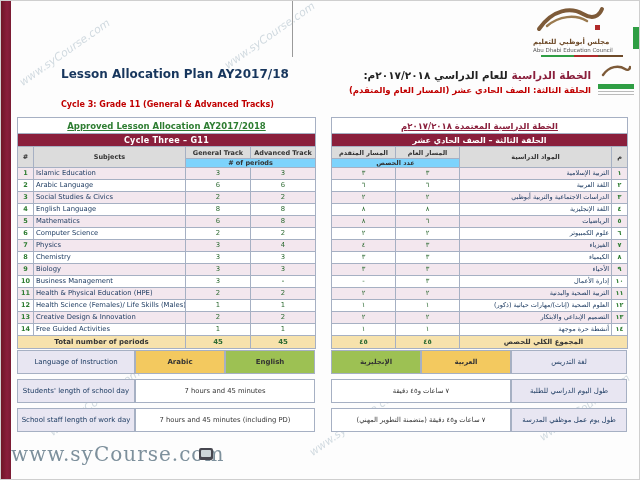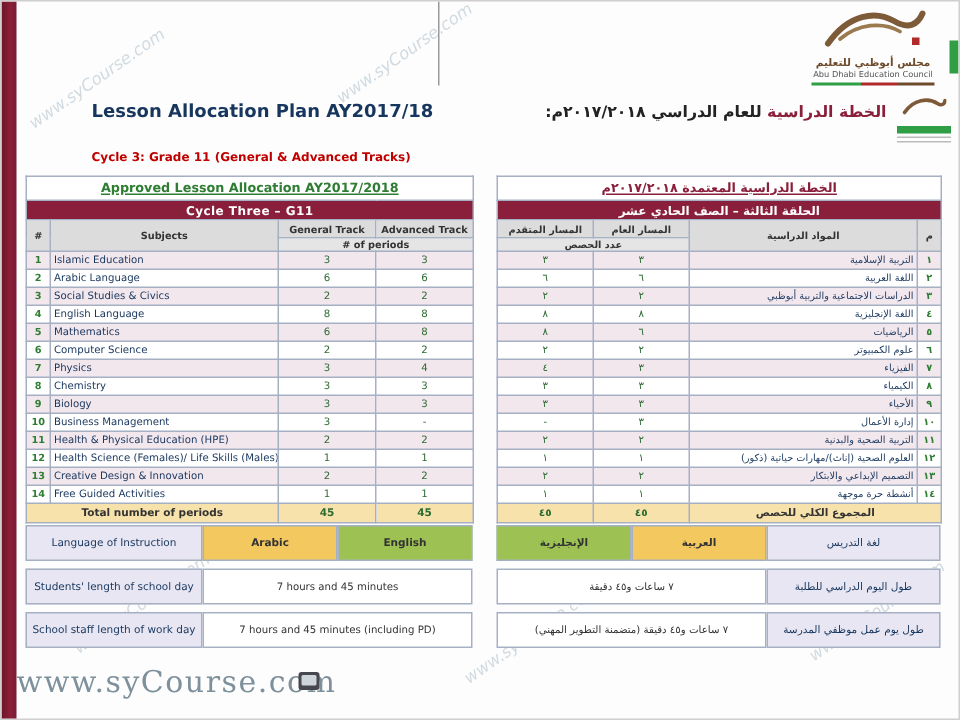--- a/index.html
+++ b/index.html
@@ -9,21 +9,21 @@
   .top-divider{position:absolute;left:291px;top:0;width:1px;height:56px;background:#9a9a9a;}
   .green-tab{position:absolute;right:0;top:26px;width:6px;height:22px;background:#2f9e44;}
 
   
   .wm{position:absolute;color:#adbec9;opacity:.55;font-size:11px;font-style:italic;transform:rotate(-35deg);white-space:nowrap;pointer-events:none;}
   .wm-big{position:absolute;left:10px;top:441px;font-family:"DejaVu Serif","Liberation Serif",serif;font-size:20px;color:#7d909c;letter-spacing:1px;}
   .tv-icon{position:absolute;left:198px;top:447px;width:14px;height:12px;background:#474750;border-radius:2px;}
   .tv-icon::after{content:"";position:absolute;left:2px;top:2px;right:2px;bottom:3px;background:#cdd5d9;border-radius:1px;}
 
   
-  .logo{position:absolute;right:8px;top:4px;width:98px;text-align:center;}
+  .logo{position:absolute;right:8px;top:4px;width:98px;text-align:left;}
   .logo .ar{font-size:7px;font-weight:bold;color:#6e4b2a;margin-top:1px;}
   .logo .en{font-size:5.5px;color:#555;margin-top:1px;}
   .logo .bar{height:2px;width:82px;margin:2px auto 0;background:linear-gradient(90deg,#2f9e44 0 40%,#b02a2a 40% 70%,#6e4b2a 70% 100%);}
   .mini-logo{position:absolute;right:5px;top:62px;width:36px;text-align:center;}
   .mini-logo .gbar{height:5px;background:#2f9e44;margin-top:2px;}
   .mini-logo .gline{height:1px;background:#bbb;margin-top:2px;}
 
   
   .title-en{position:absolute;left:60px;top:66px;}
   .title-en .l1{font-size:12px;font-weight:bold;color:#17365d;}
@@ -35,21 +35,21 @@
 
   
   .alloc{border-collapse:collapse;table-layout:fixed;font-size:7px;}
   .alloc th,.alloc td{border:1px solid #a6b0c3;overflow:hidden;white-space:nowrap;padding:0 2px;box-sizing:border-box;}
   .tbl-en{position:absolute;left:16px;top:116px;width:298px;}
   .tbl-ar{position:absolute;left:330px;top:116px;width:296px;direction:rtl;}
   .approved{height:16px;color:#2e7d32;text-decoration:underline;font-size:8.5px;font-weight:bold;background:#fff;text-align:center;}
   .tbl-ar .approved{color:#8a1f3c;}
   .cyclebar{height:13px;background:#8a1f3c;color:#fff;font-size:8px;font-weight:bold;text-align:center;letter-spacing:.3px;}
   .colh{background:#dcdcdc;font-size:6.5px;height:12px;color:#333;text-align:center;}
-  .periods{background:#e5e5e5;font-size:6.5px;height:9px;color:#333;text-align:center;}
+  .periods{background:#7dd3fc;font-size:6.5px;height:9px;color:#333;text-align:center;}
   .alloc td{height:11px;line-height:11px;}
   td.num{color:#2e7d32;font-weight:bold;text-align:center;font-size:6.5px;}
   td.subj{text-align:left;color:#17365d;font-size:6.8px;}
   .tbl-ar td.subj{text-align:right;font-size:6.5px;}
   td.val{text-align:center;color:#2e6b33;font-size:6.8px;}
   .alloc tbody tr:nth-of-type(odd){background:#f3e7ee;}
   .alloc tbody tr:nth-of-type(even){background:#fff;}
   .alloc tfoot td{background:#f7e2ac;font-weight:bold;height:12px;line-height:12px;text-align:center;color:#333;font-size:7px;}
   .alloc tfoot td.val{color:#2e6b33;}
 
@@ -107,20 +107,21 @@
     <div class="gline"></div>
     <div class="gline"></div>
   </div>
 
   <div class="title-en">
     <div class="l1">Lesson Allocation Plan AY2017/18</div>
     <div class="l2">Cycle 3: Grade 11 (General &amp; Advanced Tracks)</div>
   </div>
   <div class="title-ar">
     <div class="l1"><span class="maroon">الخطة الدراسية</span><span> للعام الدراسي ٢٠١٧/٢٠١٨م:</span></div>
+    <div class="l2">الحلقة الثالثة: الصف الحادي عشر (المسار العام والمتقدم)</div>
   </div>
 
   <table class="alloc tbl-en">
     <colgroup>
         <col style="width:16px">
         <col style="width:152px">
         <col style="width:65px">
         <col style="width:65px">
       </colgroup>
     <thead>

